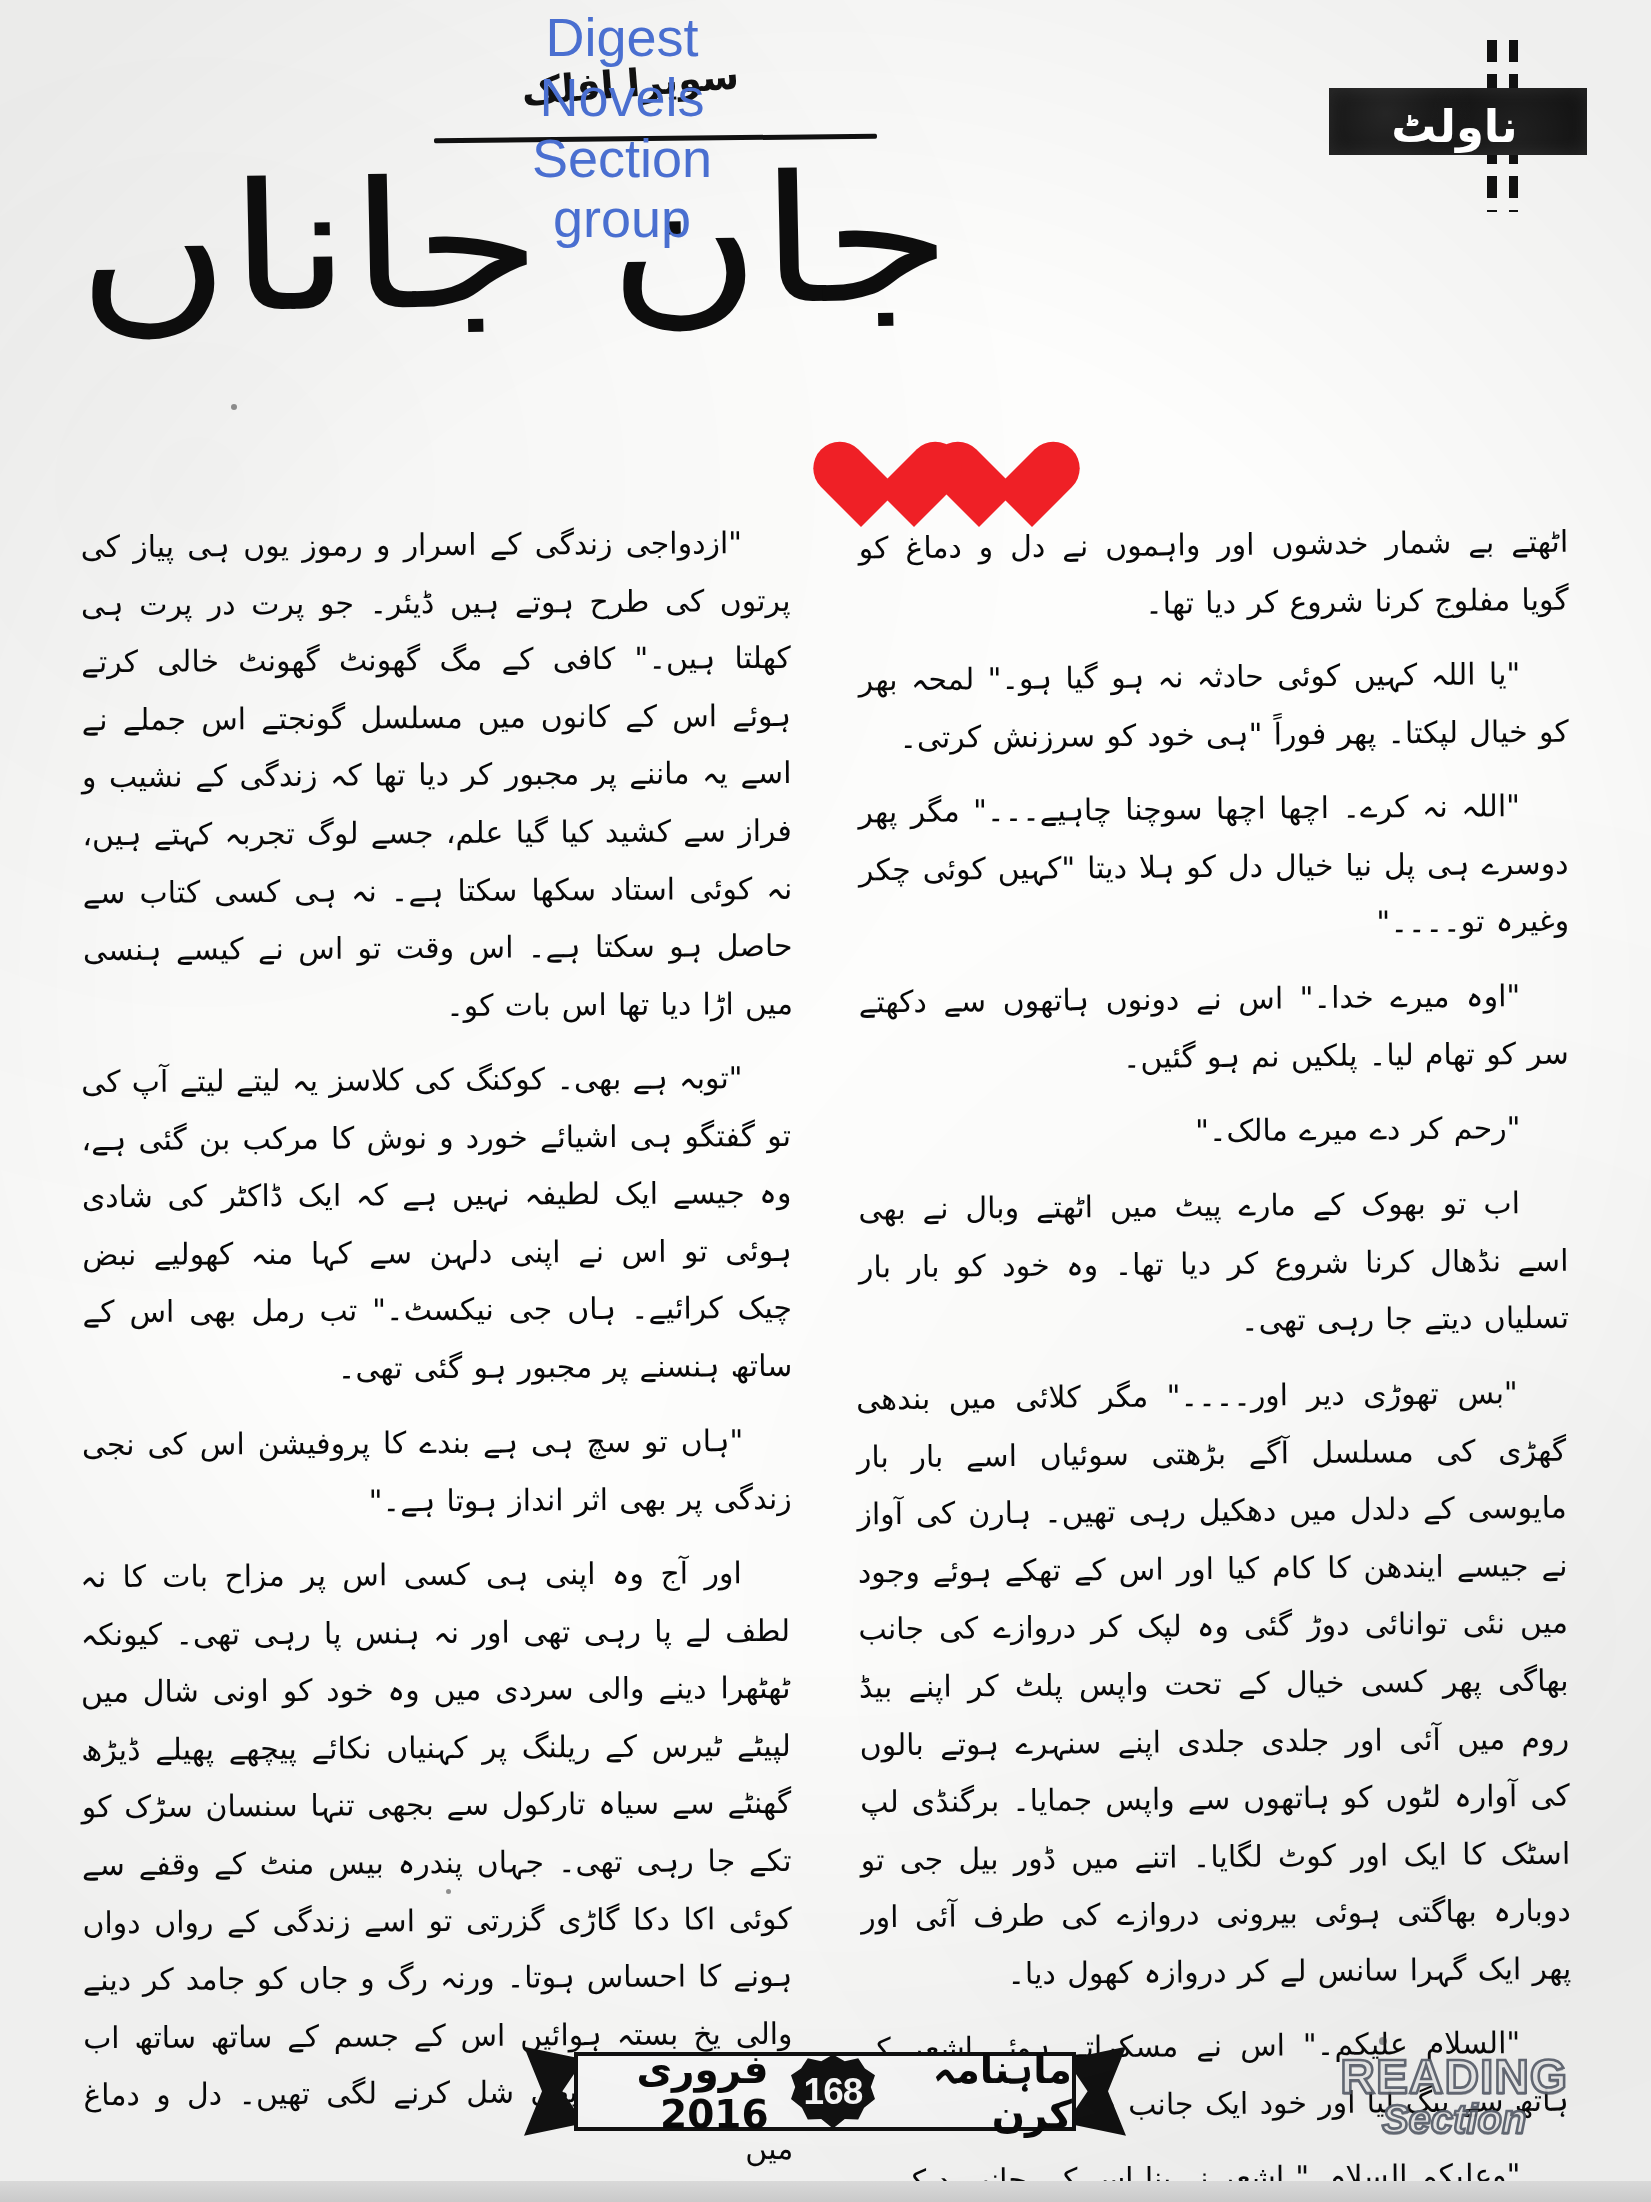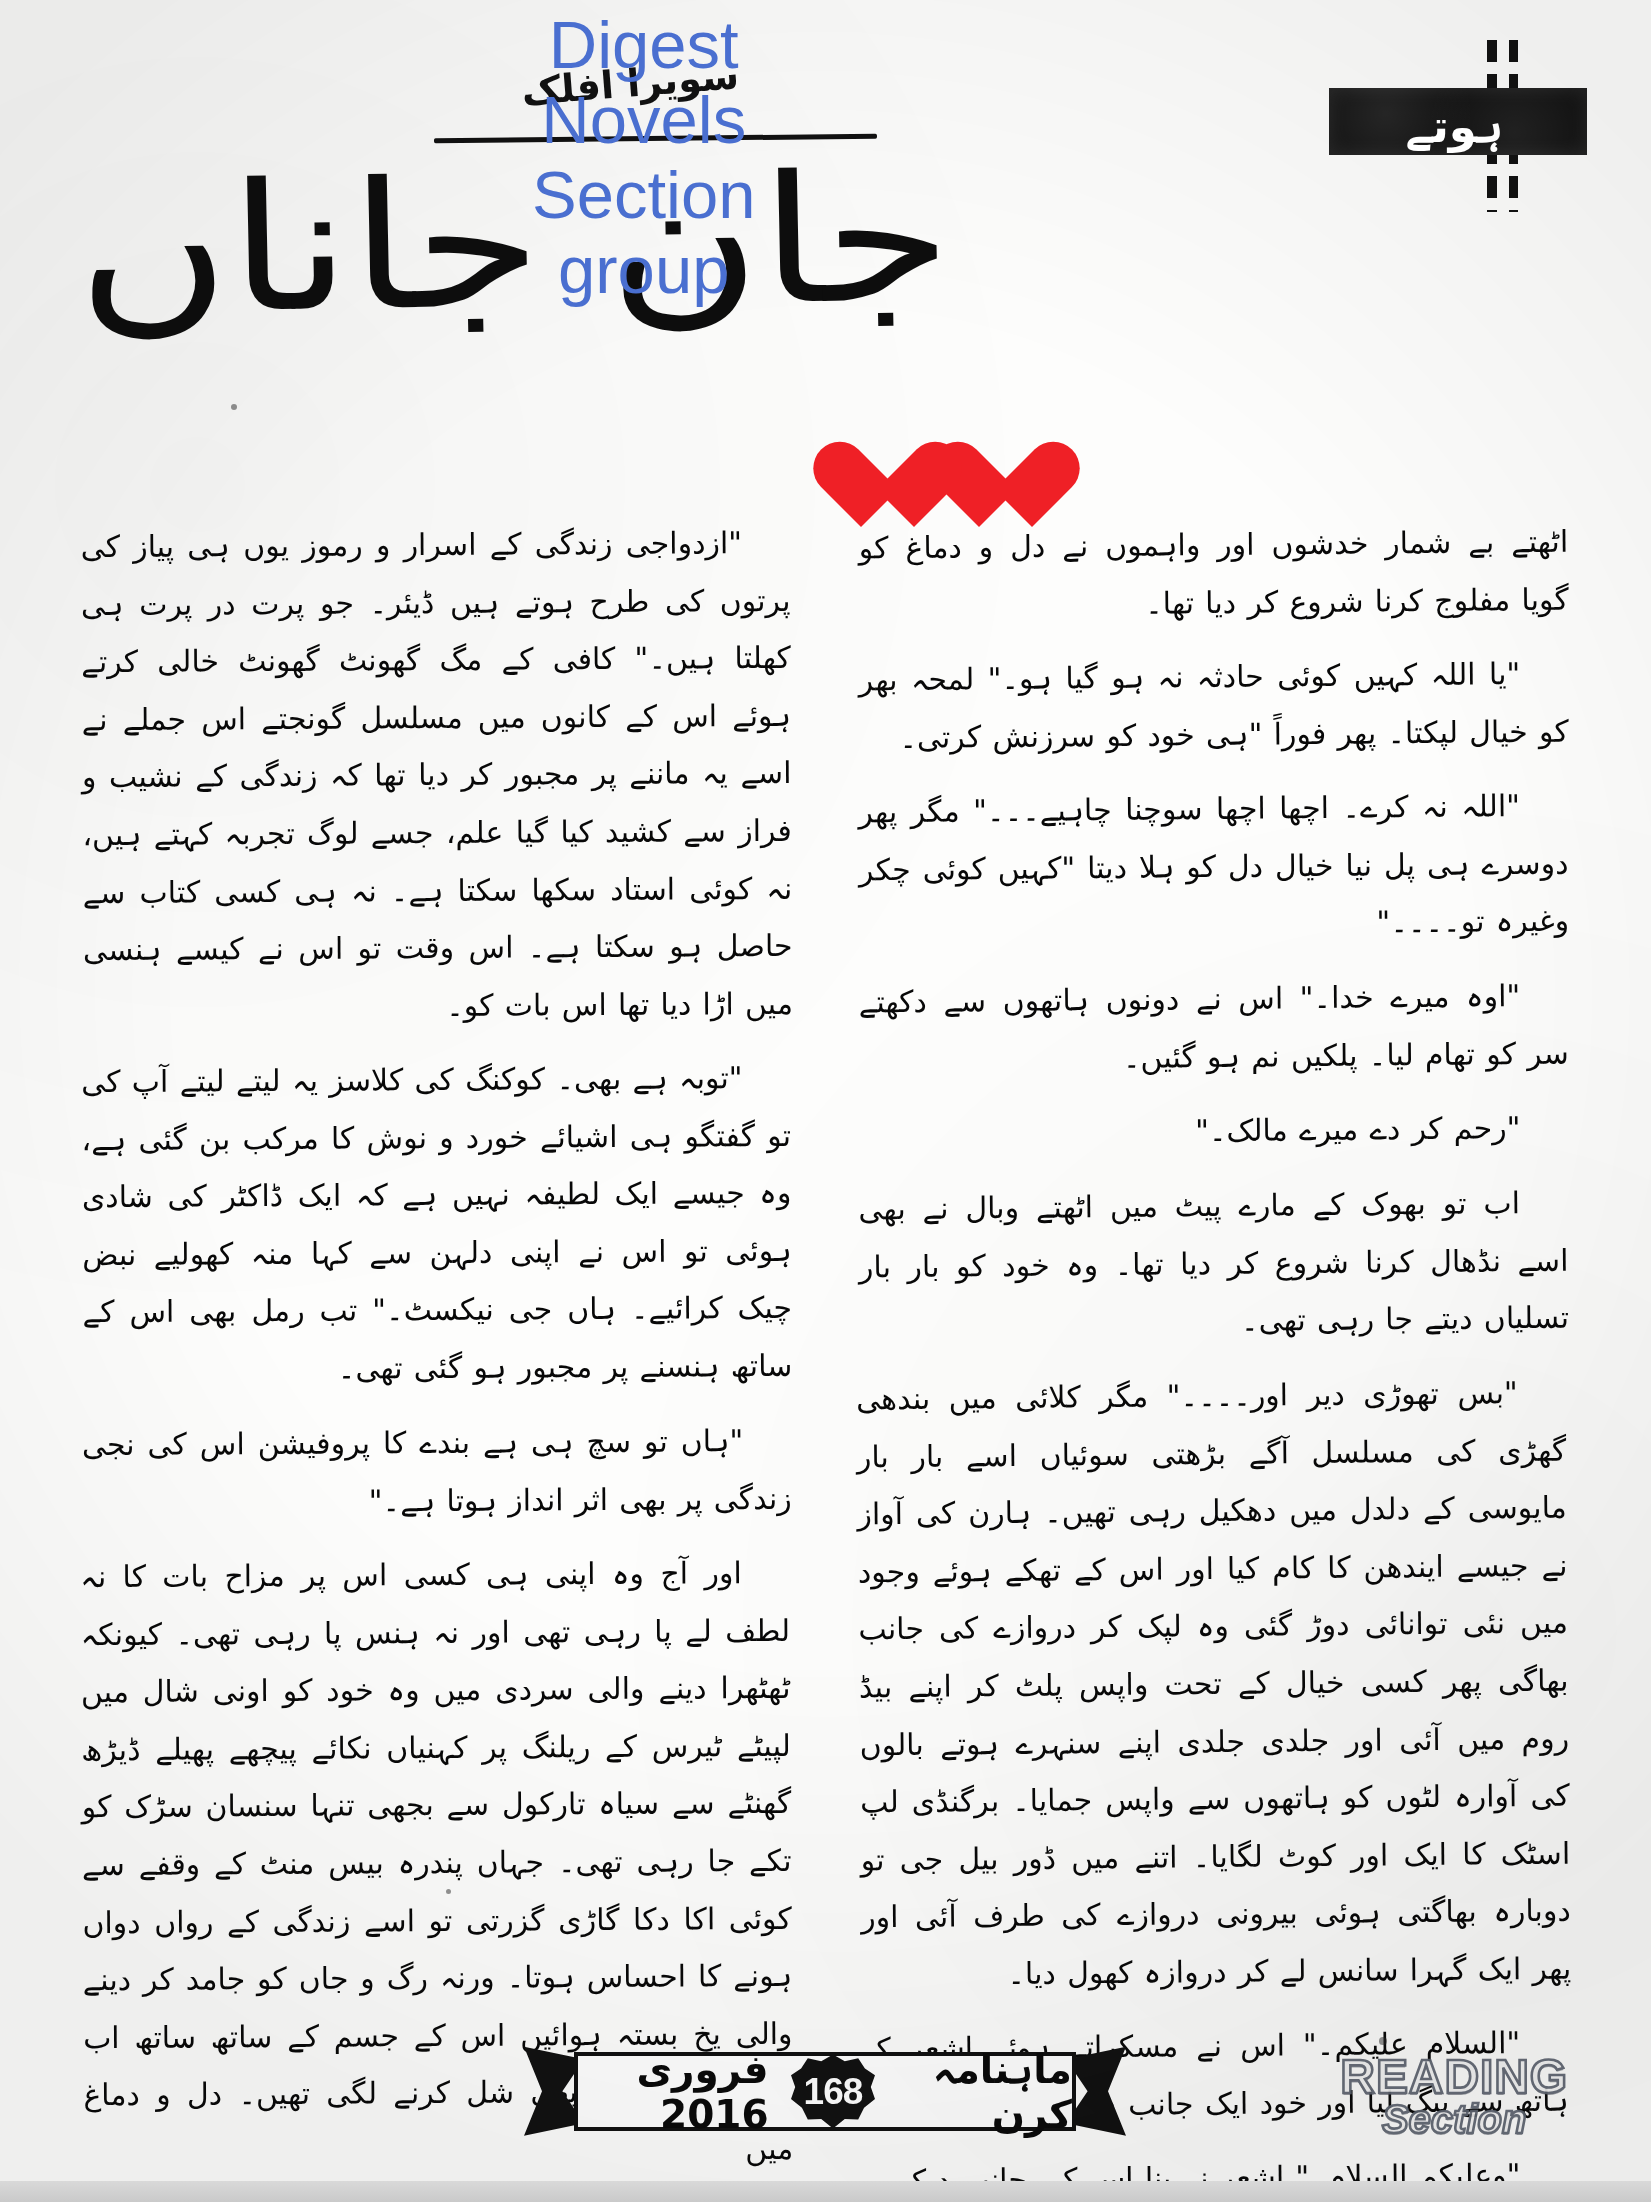--- a/index.html
+++ b/index.html
@@ -77,21 +77,21 @@
     position:absolute;inset:0;display:flex;align-items:center;justify-content:center;
     color:#fff;font-family:"DejaVu Sans",sans-serif;font-size:45px;font-weight:700;
     letter-spacing:-1.7px;z-index:2;
   }
 
   
   .watermark{
     position:absolute;top:6.9px;left:533px;
     z-index:40;pointer-events:none;
     font-family:"Liberation Sans",sans-serif;
-    font-size:67px;line-height:1.12;
+    font-size:54px;line-height:1.12;
     color:#4a6fd0;font-weight:400;
     text-align:center;direction:ltr;
   }
   .watermark div{white-space:nowrap;}
 
   .hearts{
     position:absolute;top:439px;left:813px;z-index:41;
     display:flex;gap:15.5px;pointer-events:none;
   }
   .heart{width:102px;height:96px;position:relative;}
@@ -197,21 +197,21 @@
     <div class="rule"></div>
 
     <div class="title-calli">جان جاناں</div>
 
     <div class="badge-wrap">
       <div class="badge-dashes">
         <span class="d1"></span>
           <span class="d2"></span>
       </div>
       <div class="badge-box"></div>
-      <div class="badge-text">ہوتے</div>
+      <div class="badge-text">ناولٹ</div>
     </div>
 
   </div>
 
   <div class="watermark">
     <div>Digest</div>
     <div>Novels</div>
     <div>Section</div>
     <div>group</div>
   </div>

